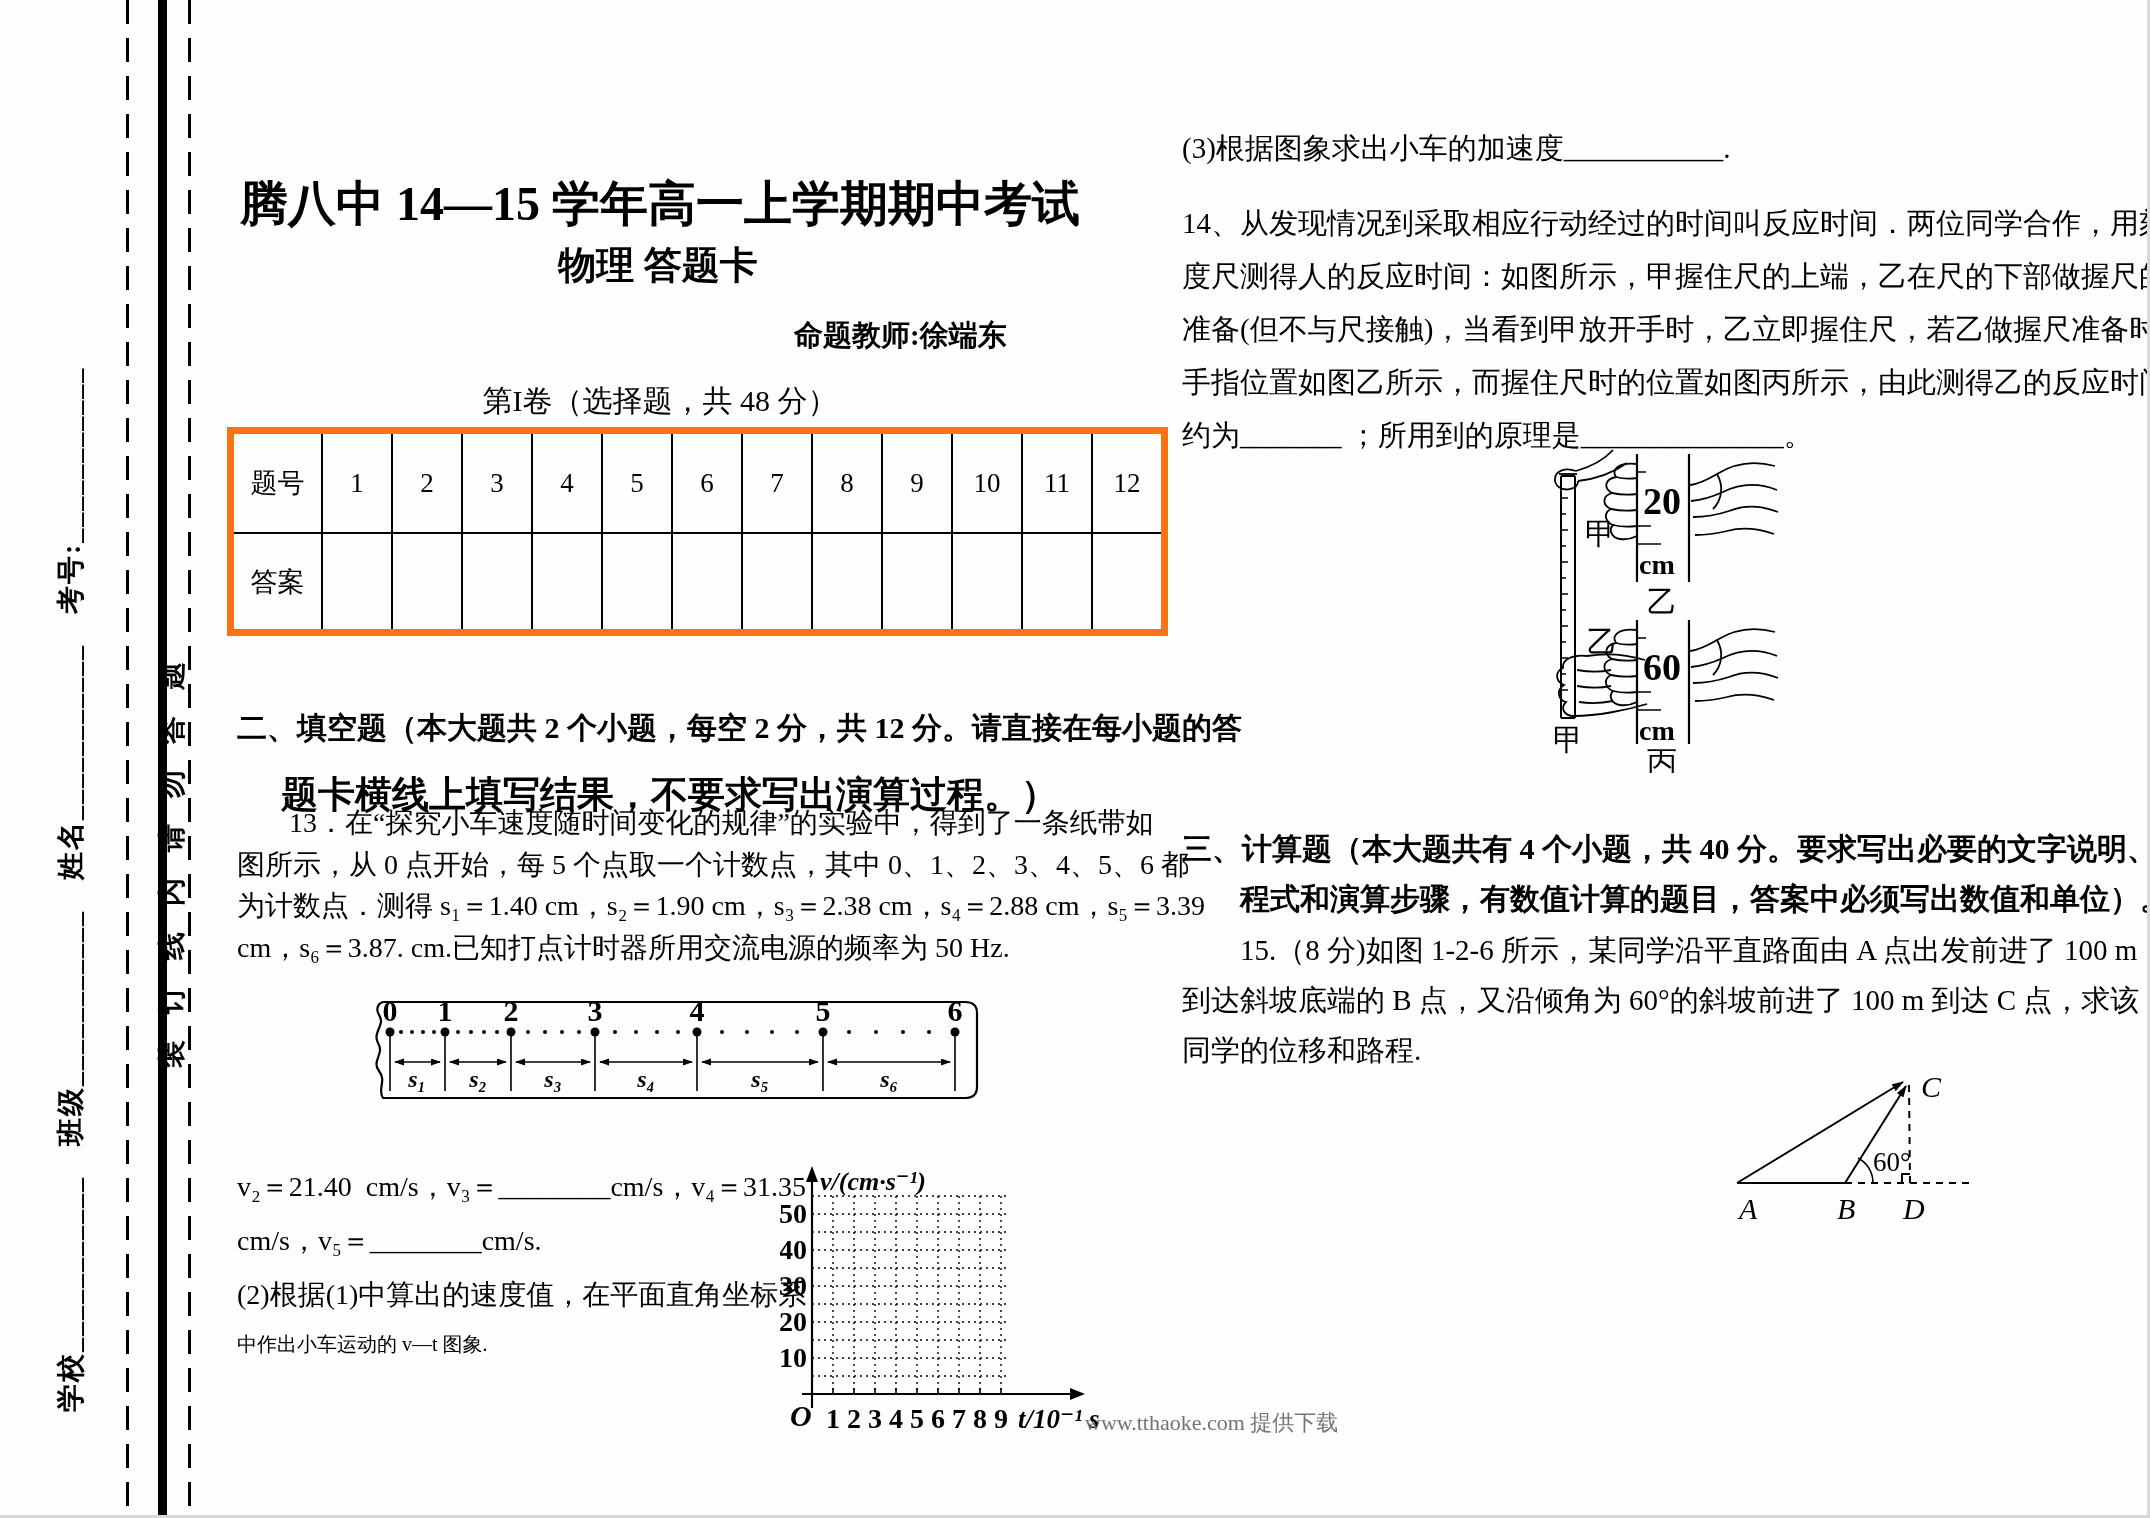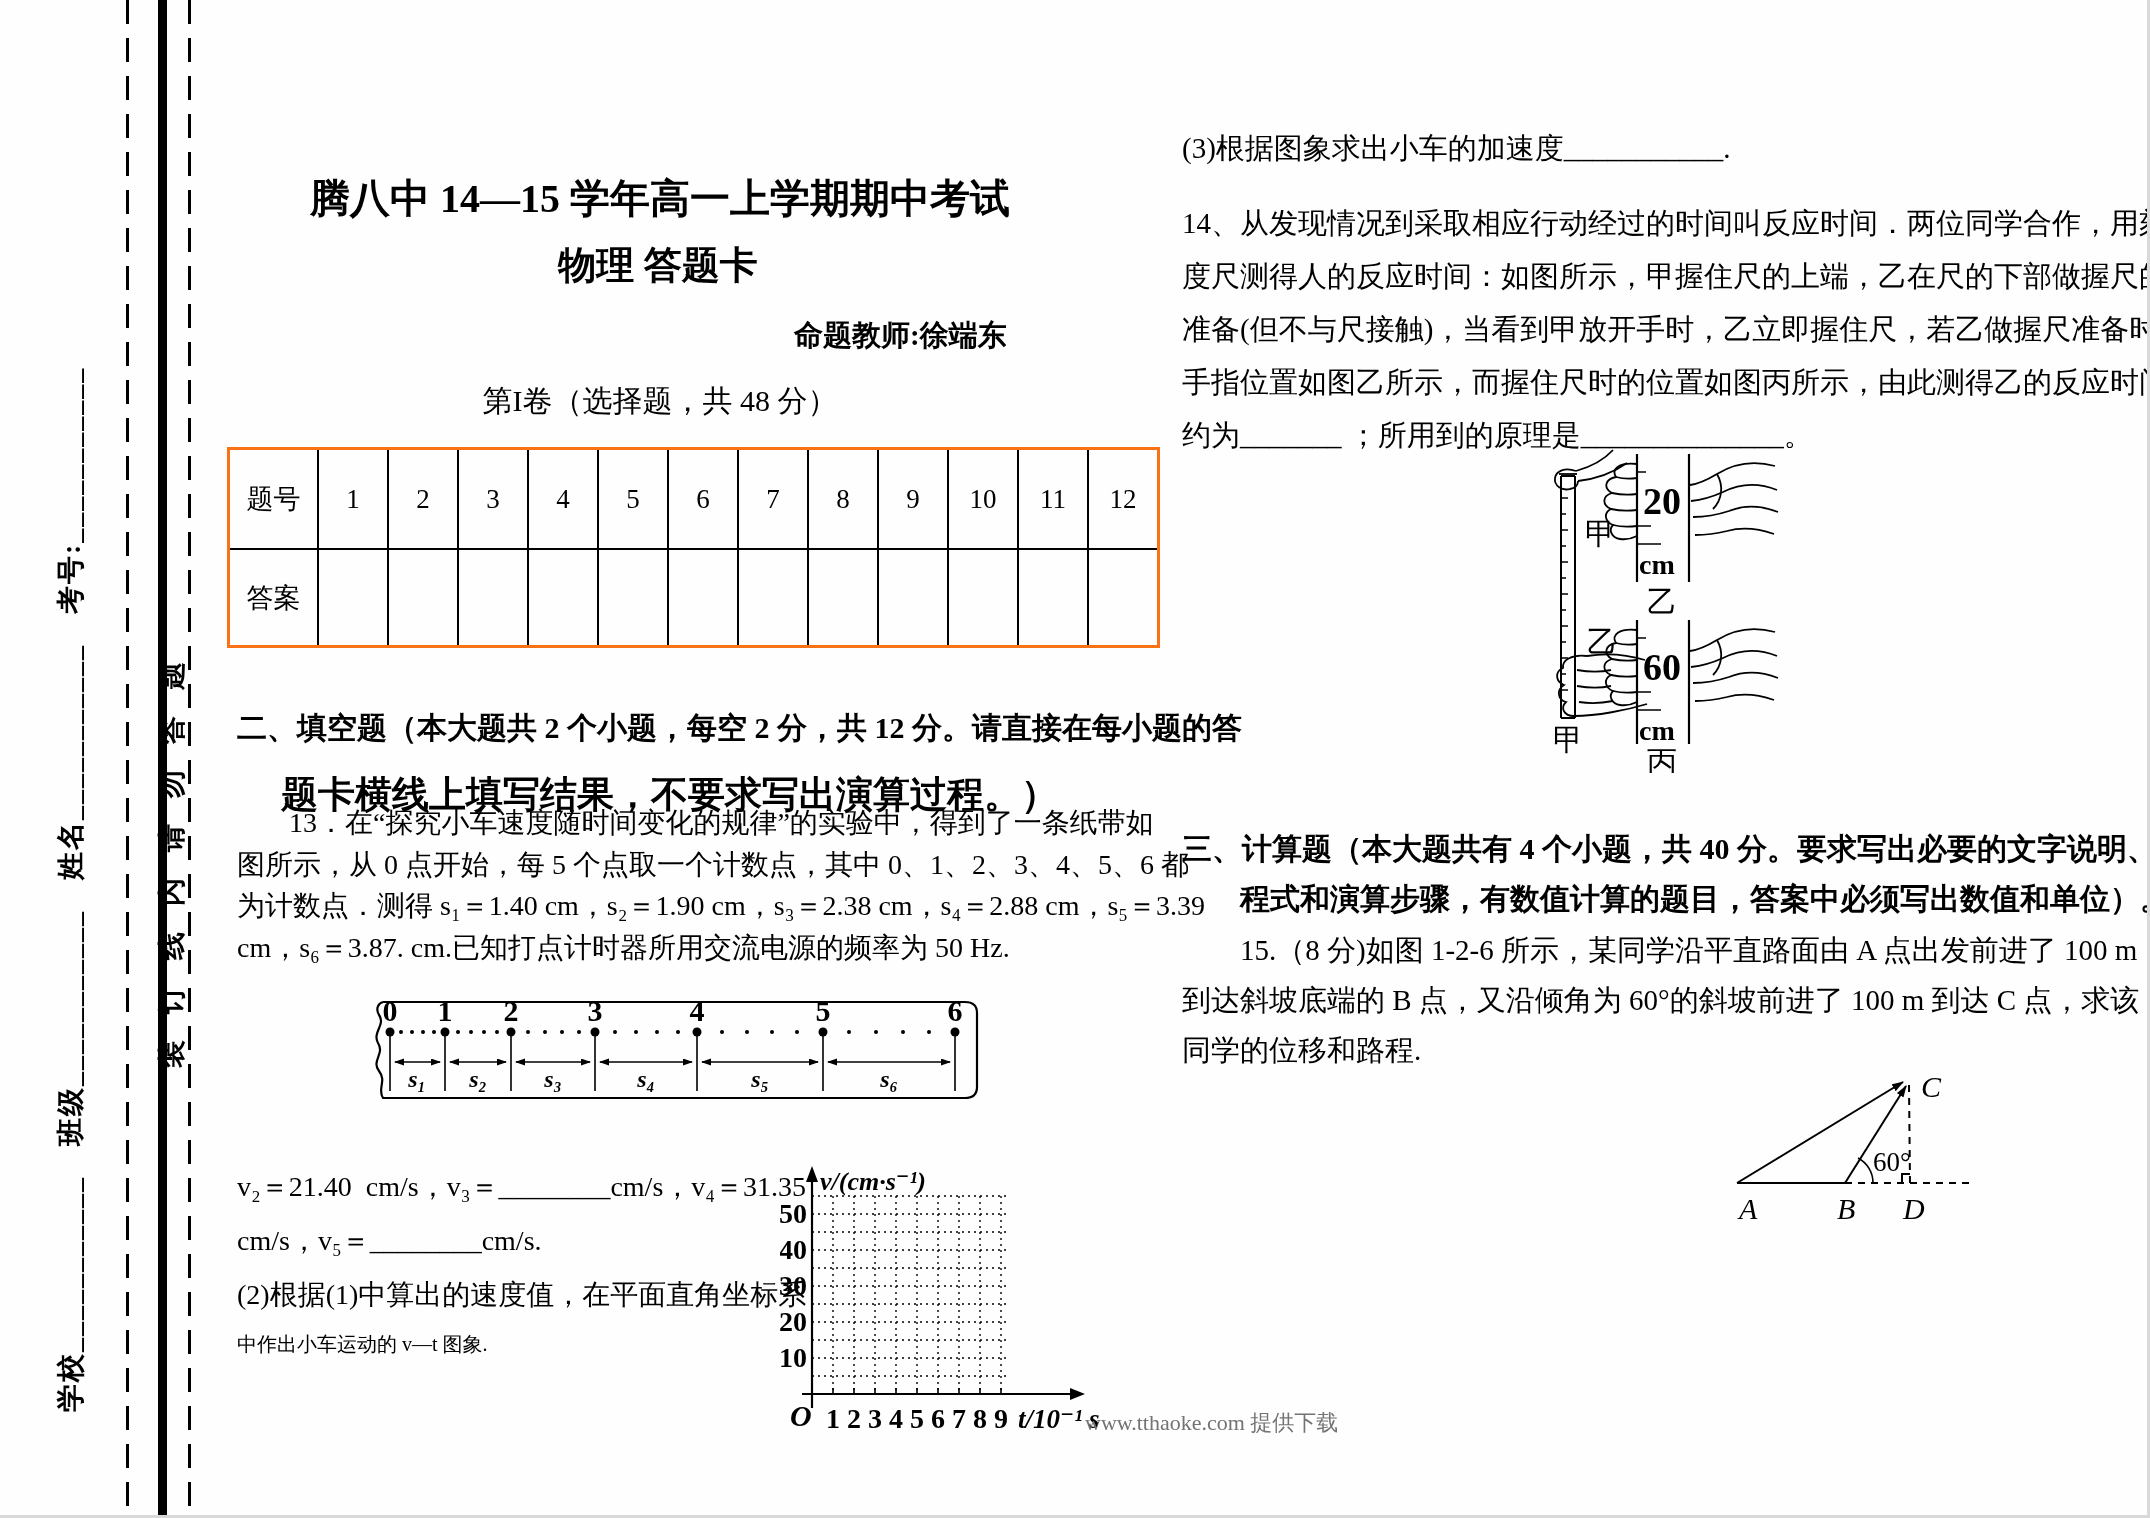--- a/index.html
+++ b/index.html
@@ -5,21 +5,21 @@
   html,body{margin:0;padding:0;background:#ffffff;}
   .page{position:relative;width:2150px;height:1518px;background:#fefefe;overflow:hidden;
         font-family:"Liberation Serif","DejaVu Serif",serif;color:#000;}
   .ln{position:absolute;white-space:pre;font-size:29px;line-height:1.2;}
   .b{font-weight:bold;}
   .ctr{text-align:center;}
   .rot{position:absolute;white-space:pre;transform-origin:0 0;transform:rotate(-90deg);}
   .vline{position:absolute;top:0;height:1518px;}
   .dashline{width:3px;background:repeating-linear-gradient(to bottom,#000 0 24px,transparent 24px 38px);}
   .thickline{width:9px;background:#000;}
-  table.anstab{border-collapse:collapse;border:3px solid #f97316;margin-top:20px;}
+  table.anstab{border-collapse:collapse;border:7px solid #f97316;}
   table.anstab td{border:2.5px solid #000;text-align:center;font-size:27px;padding:0;}
   table.anstab td.lab{width:87px;}
   table.anstab td.num{width:68px;}
   table.anstab tr.r1 td{height:98px;}
   table.anstab tr.r2 td{height:95px;}
   svg text{font-family:"Liberation Serif","DejaVu Serif",serif;}
   .wm{position:absolute;color:#737373;font-size:22px;white-space:pre;}
   .edge-r{position:absolute;right:0;top:0;width:3px;height:1518px;background:#d9d9d9;}
   .edge-b{position:absolute;left:0;bottom:0;width:2150px;height:3px;background:#d9d9d9;}
 </style>
@@ -29,21 +29,21 @@
 <div class="page">
 
   <div class="vline dashline" style="left:126px;"></div>
   <div class="vline thickline" style="left:158px;"></div>
   <div class="vline dashline" style="left:188px;"></div>
 
   <div class="rot b" style="left:52px;top:1412px;font-size:28px;letter-spacing:2px;">学校___________　班级___________　姓名___________　考号:___________</div>
 
   <div class="rot b" style="left:153px;top:1068px;font-size:28px;letter-spacing:26px;">装订线内请勿答题</div>
 
-  <div class="ln b ctr" style="left:235px;top:175px;width:850px;font-size:40px;">腾八中 14—15 学年高一上学期期中考试</div>
+  <div class="ln b ctr" style="left:235px;top:175px;width:850px;font-size:48px;">腾八中 14—15 学年高一上学期期中考试</div>
   <div class="ln b ctr" style="left:233px;top:243px;width:850px;font-size:38px;">物理 答题卡</div>
   <div class="ln b" style="left:794px;top:318px;font-size:29px;">命题教师:徐端东</div>
 
   <div class="ln ctr" style="left:235px;top:383px;width:850px;font-size:30px;">第I卷（选择题，共 48 分）</div>
 
   <div style="position:absolute;left:227px;top:427px;">
     <table class="anstab">
       <tbody>
           <tr class="r1">
         <td class="lab">题号</td>

